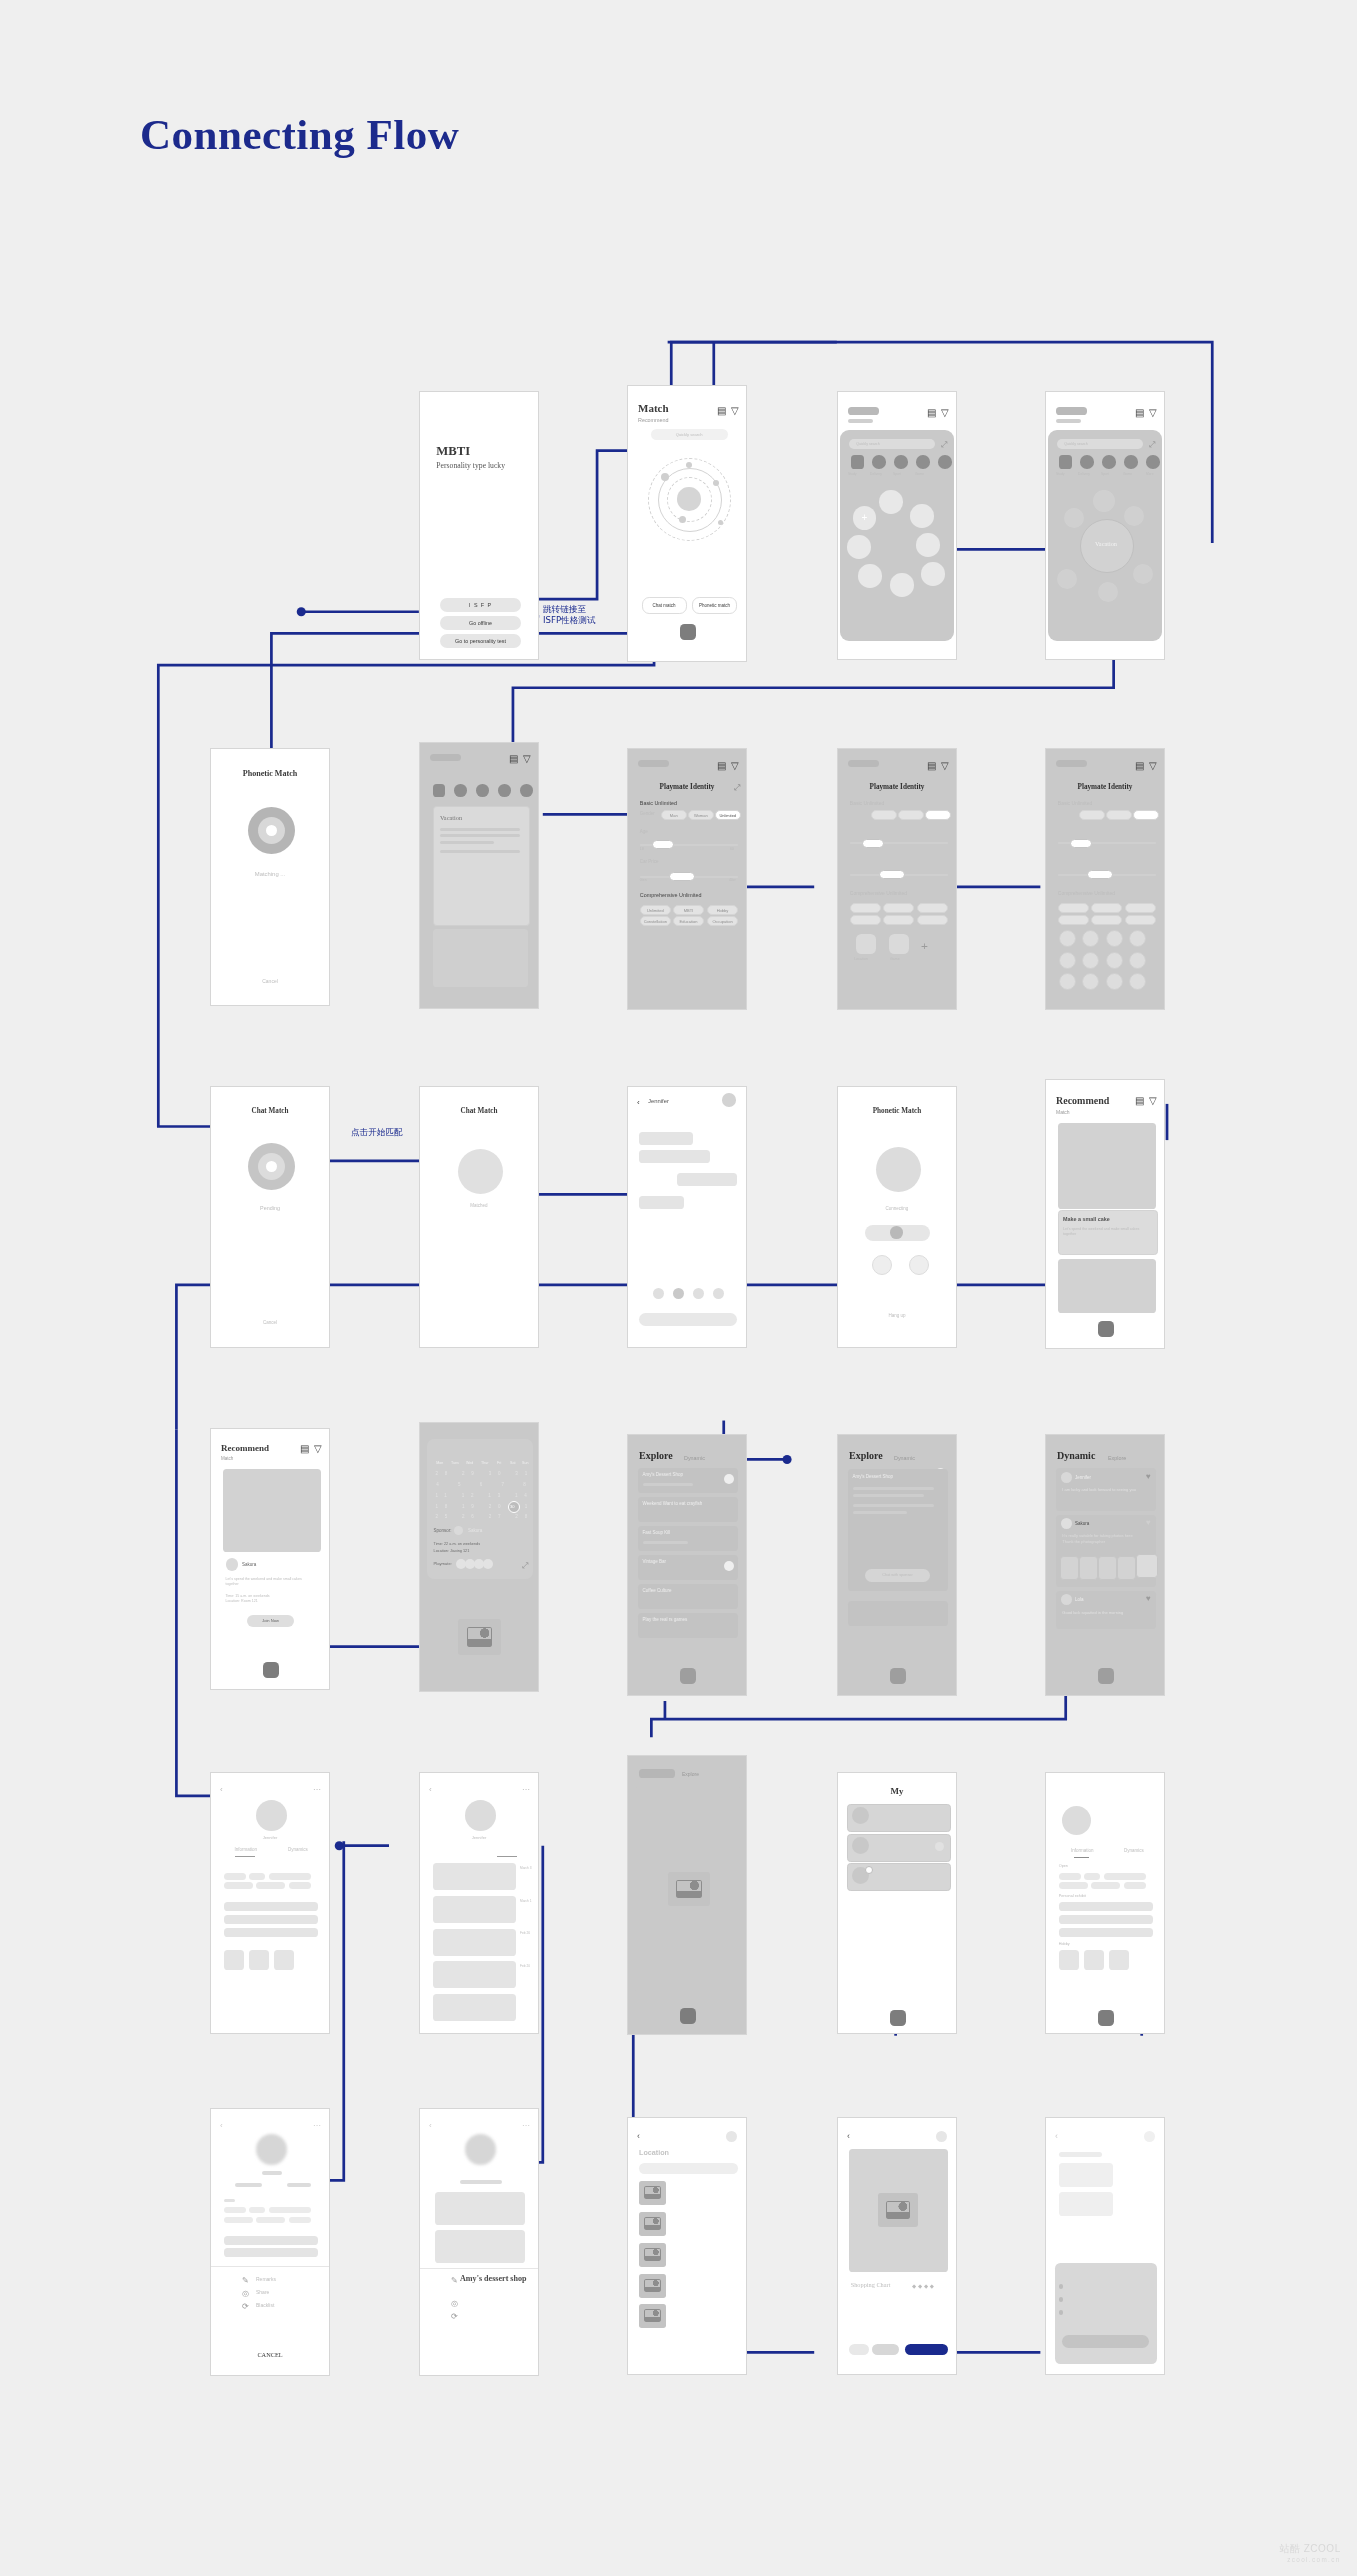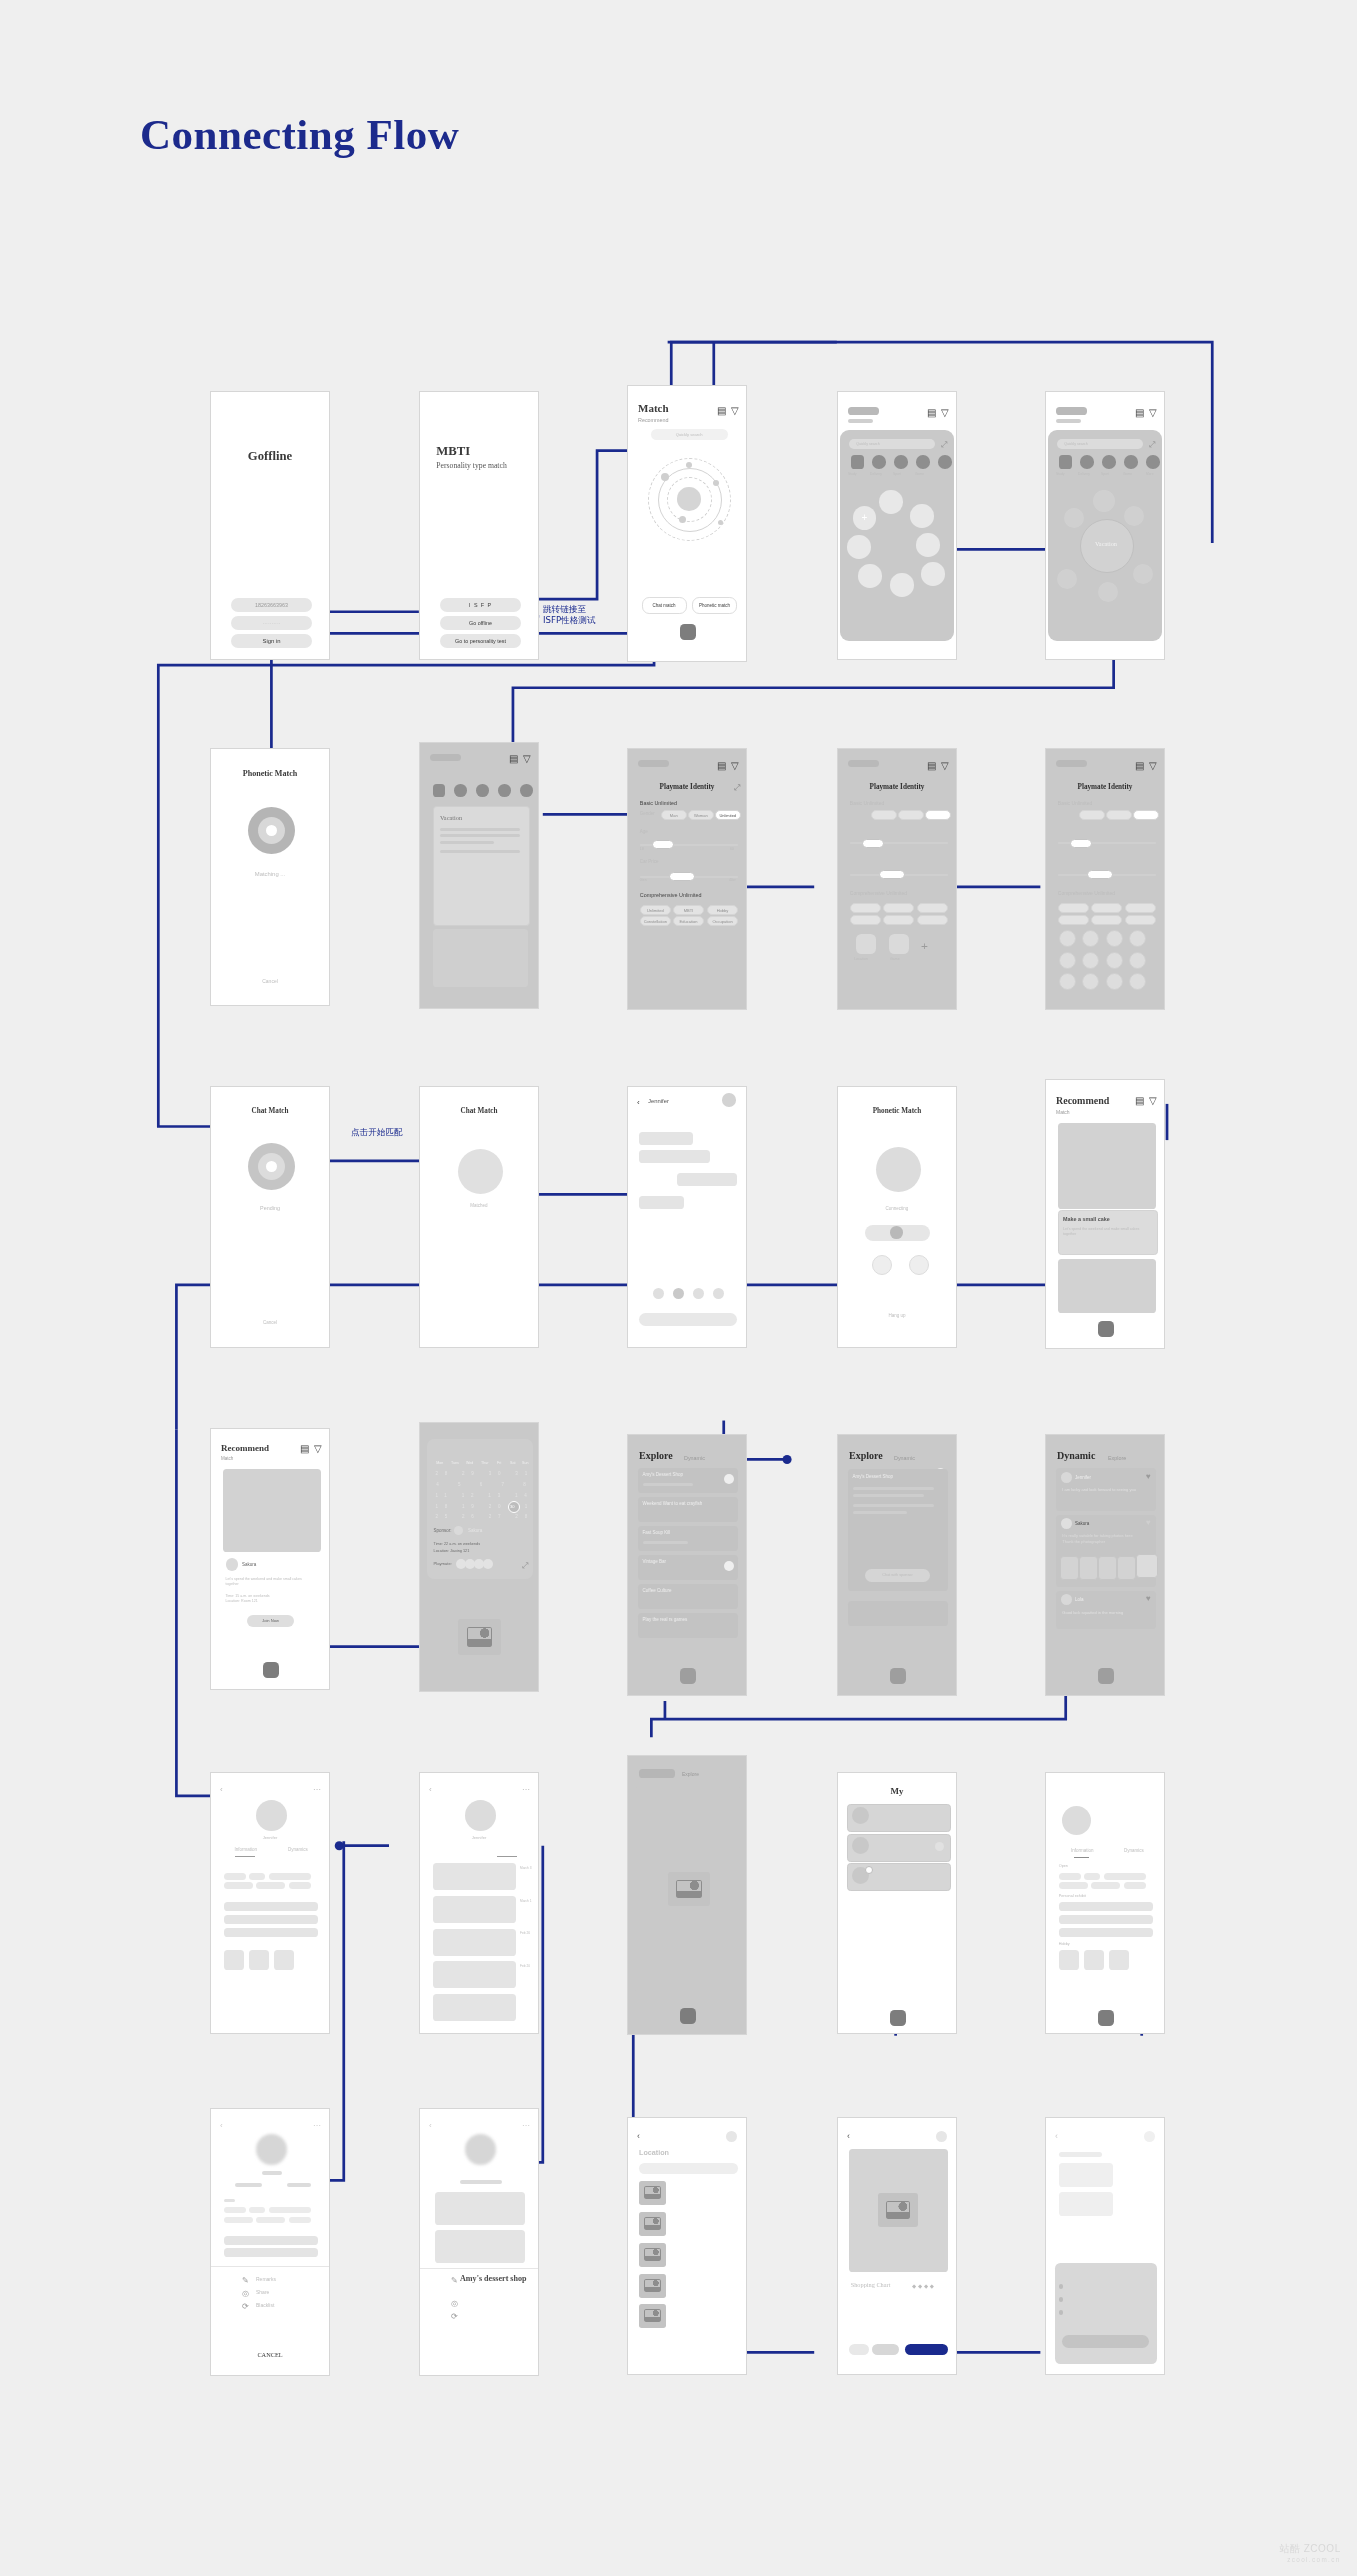--- a/index.html
+++ b/index.html
@@ -184,36 +184,24 @@
 
     <path d="M1040 2600 H1150"></path>
       <circle class="node" cx="1040" cy="2600" r="5"></circle>
 
     <path d="M1262 2230 V2250"></path>
   </svg>
 
   <div class="cn-note" style="left:543px;top:604px;">跳转链接至
 ISFP性格测试</div>
 
-  <div class="phone" style="left:210px;top:391px;width:120px;height:269px;">
-    <div class="t hdr" style="left:0;right:0;top:57px;text-align:center;font-size:12.7px;">Goffline</div>
-    <div class="pill" style="left:20px;top:206px;width:81px;height:13.6px;">
-      <div class="t mut" style="left:0;right:0;top:3.6px;text-align:center;font-size:5.4px;">18263663963</div>
-    </div>
-    <div class="pill" style="left:20px;top:224px;width:81px;height:13.6px;">
-      <div class="t ghost" style="left:0;right:0;top:3.6px;text-align:center;font-size:5.4px;">··········</div>
-    </div>
-    <div class="pill" style="left:20px;top:242px;width:81px;height:13.6px;">
-      <div class="t" style="left:0;right:0;top:3.6px;text-align:center;font-size:5.9px;">Sign in</div>
-    </div>
-  </div>
 
   <div class="phone" style="left:419px;top:391px;width:120px;height:269px;">
     <div class="t hdr" style="left:16.3px;top:52px;font-size:12.7px;">MBTI</div>
-    <div class="t serif" style="left:16.3px;top:69px;font-size:7.7px;color:#555;">Personality type match</div>
+    <div class="t serif" style="left:16.3px;top:69px;font-size:7.7px;color:#555;">Personality type lucky</div>
     <div class="pill" style="left:20px;top:206px;width:81px;height:13.6px;">
       <div class="t" style="left:0;right:0;top:3.6px;text-align:center;font-size:5.4px;letter-spacing:0.9px;">I S F P</div>
     </div>
     <div class="pill" style="left:20px;top:224px;width:81px;height:13.6px;">
       <div class="t" style="left:0;right:0;top:3.6px;text-align:center;font-size:5.4px;">Go offline</div>
     </div>
     <div class="pill" style="left:20px;top:242px;width:81px;height:13.6px;">
       <div class="t" style="left:0;right:0;top:3.6px;text-align:center;font-size:5.4px;">Go to personality test</div>
     </div>
   </div>

